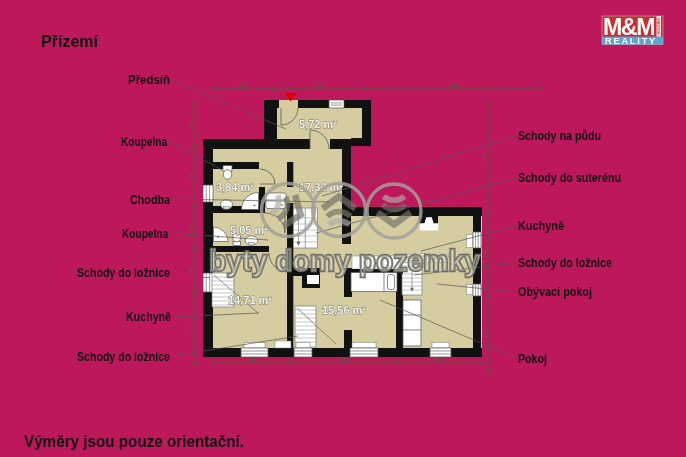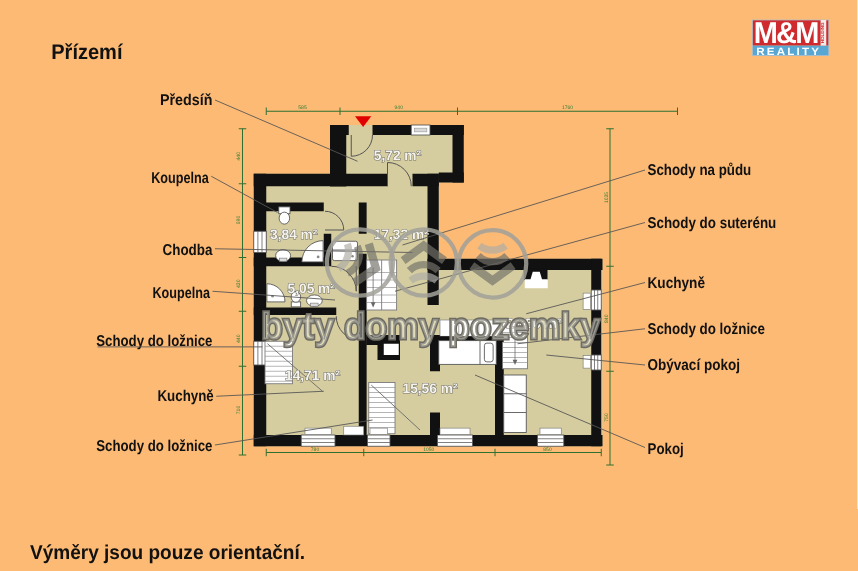--- a/index.html
+++ b/index.html
@@ -1,16 +1,16 @@
 <!DOCTYPE html>
 <html><head>
 <meta charset="utf-8">
 <style>
   html,body{margin:0;padding:0;background:#ffffff;}
-  #page{position:relative;width:686px;height:457px;background:#fdba74;overflow:hidden;
+  #page{position:relative;width:686px;height:457px;background:#be185d;overflow:hidden;
         font-family:"Liberation Sans", sans-serif;}
   svg{position:absolute;left:0;top:0;}
 </style>
 </head>
 <body>
 <div id="page">
 <svg width="686" height="457" viewBox="0 0 686 457" font-family="Liberation Sans, sans-serif">
 
   <text x="41" y="47" font-size="17" font-weight="bold" fill="#111" textLength="57" lengthAdjust="spacingAndGlyphs">Přízemí</text>
 

